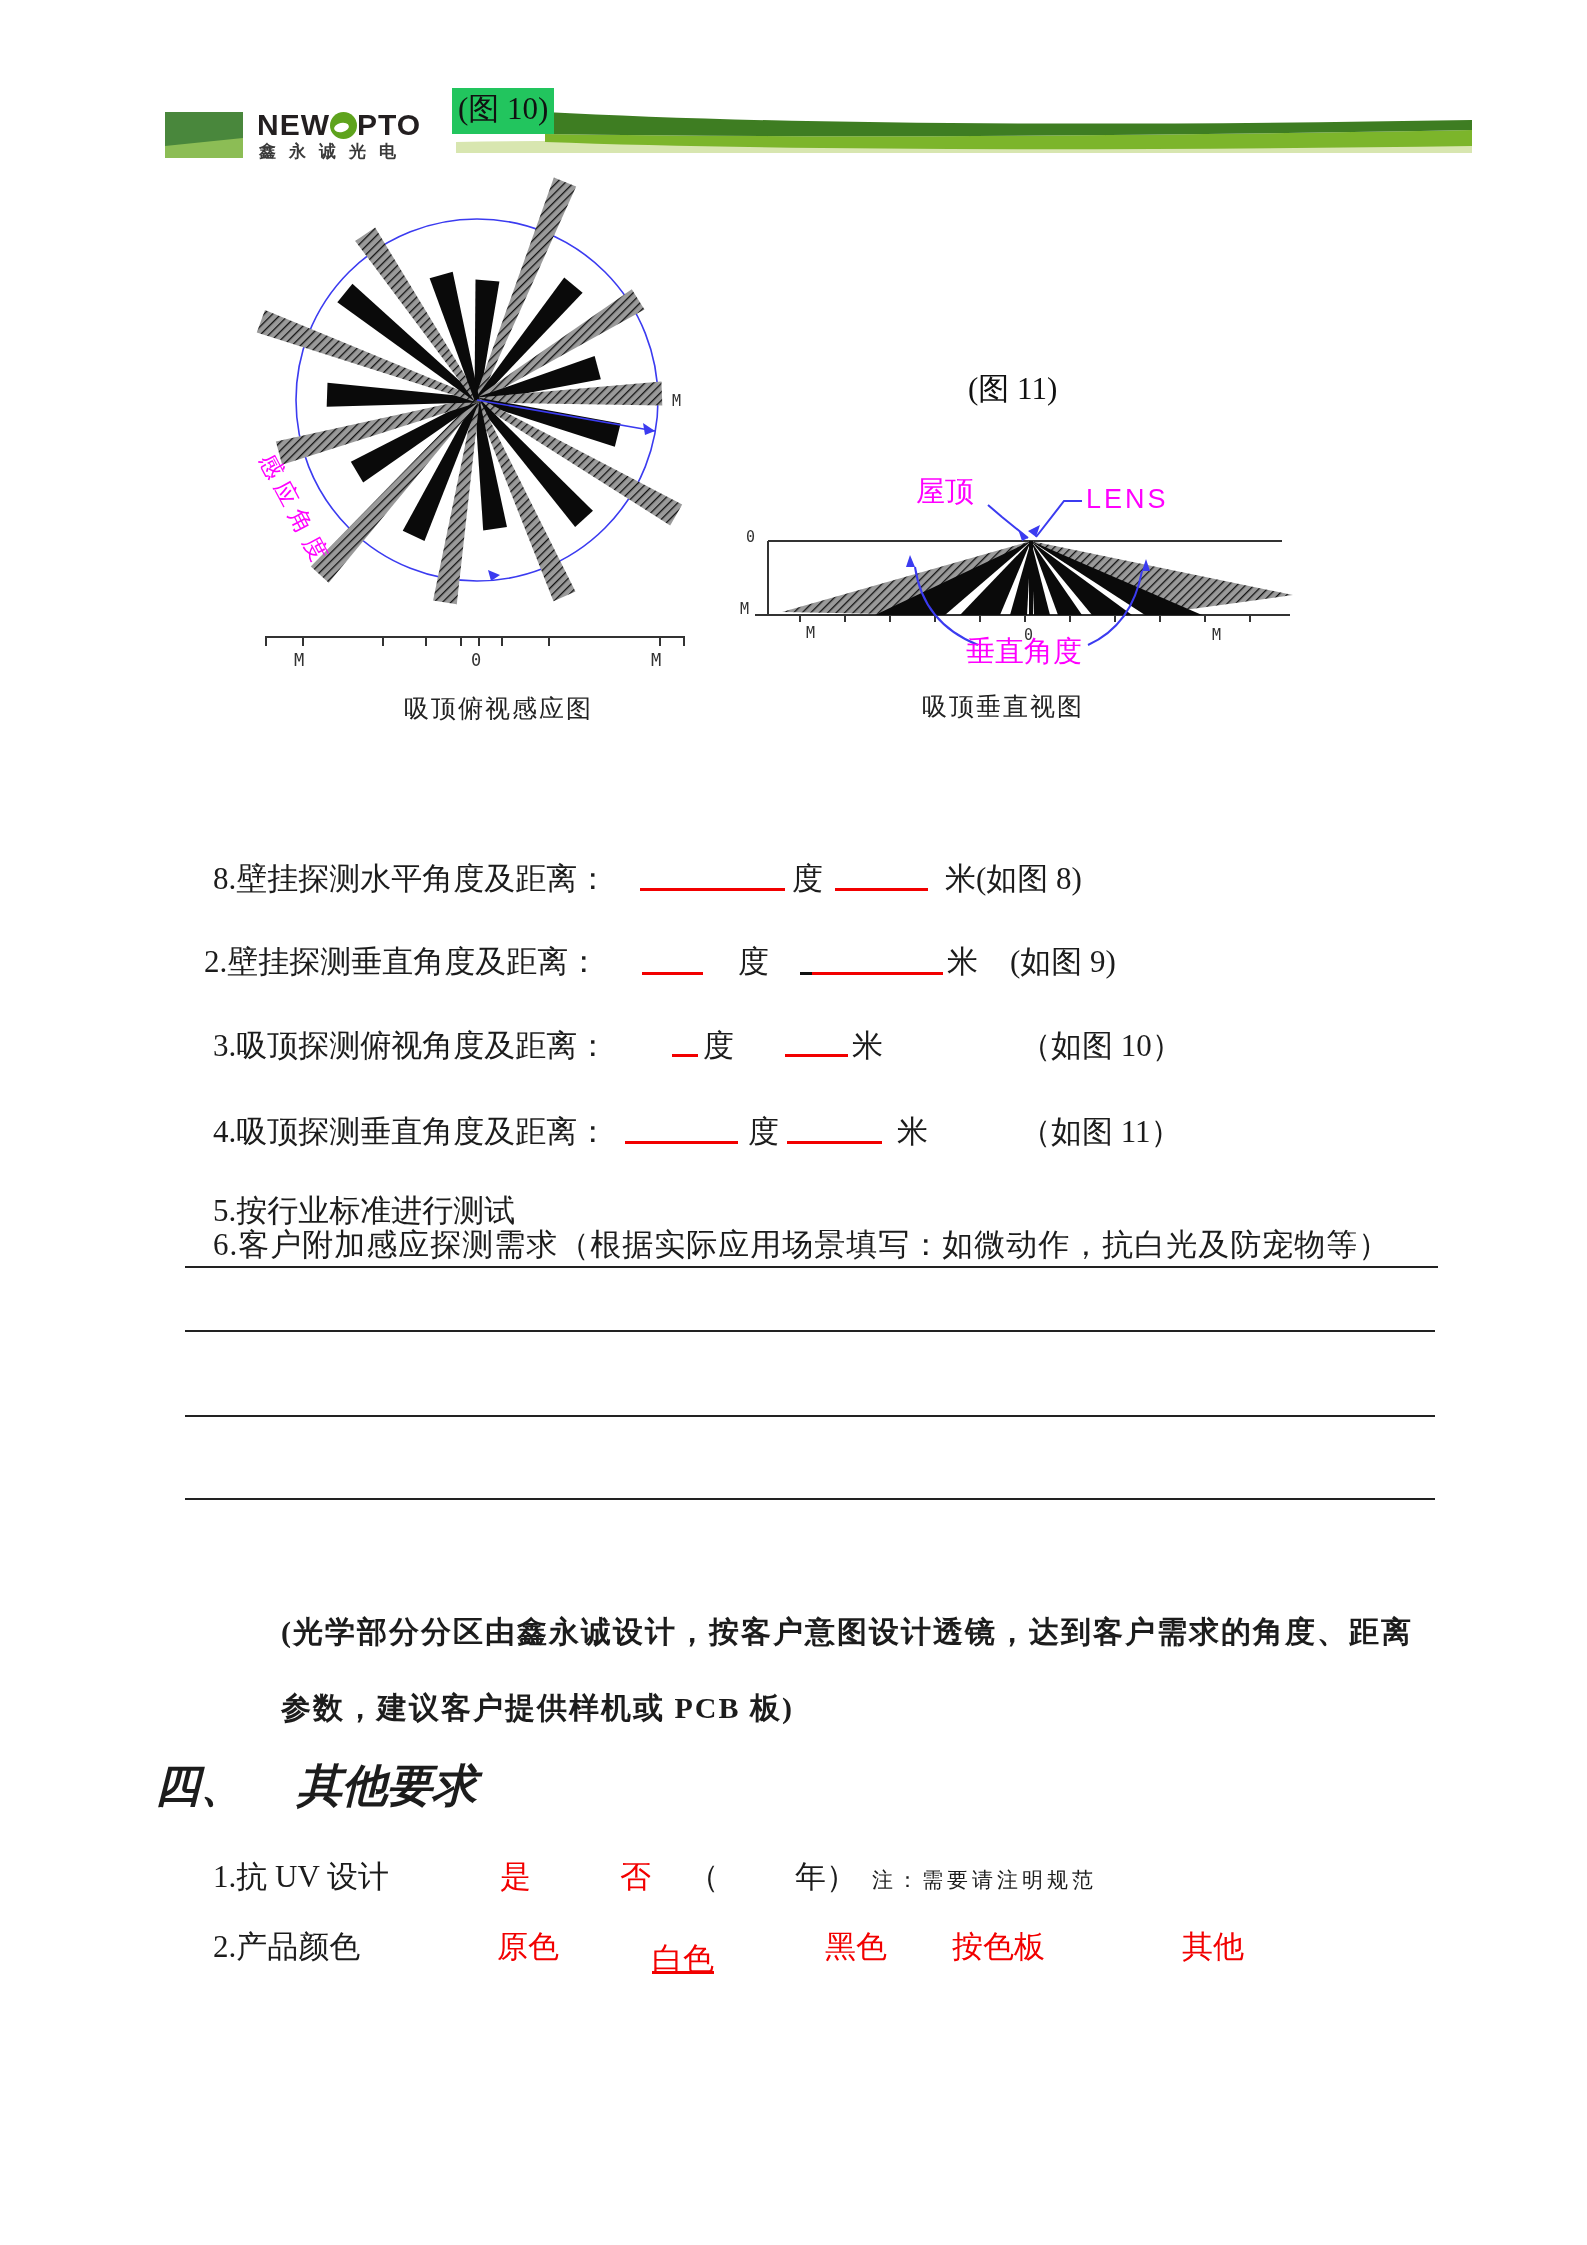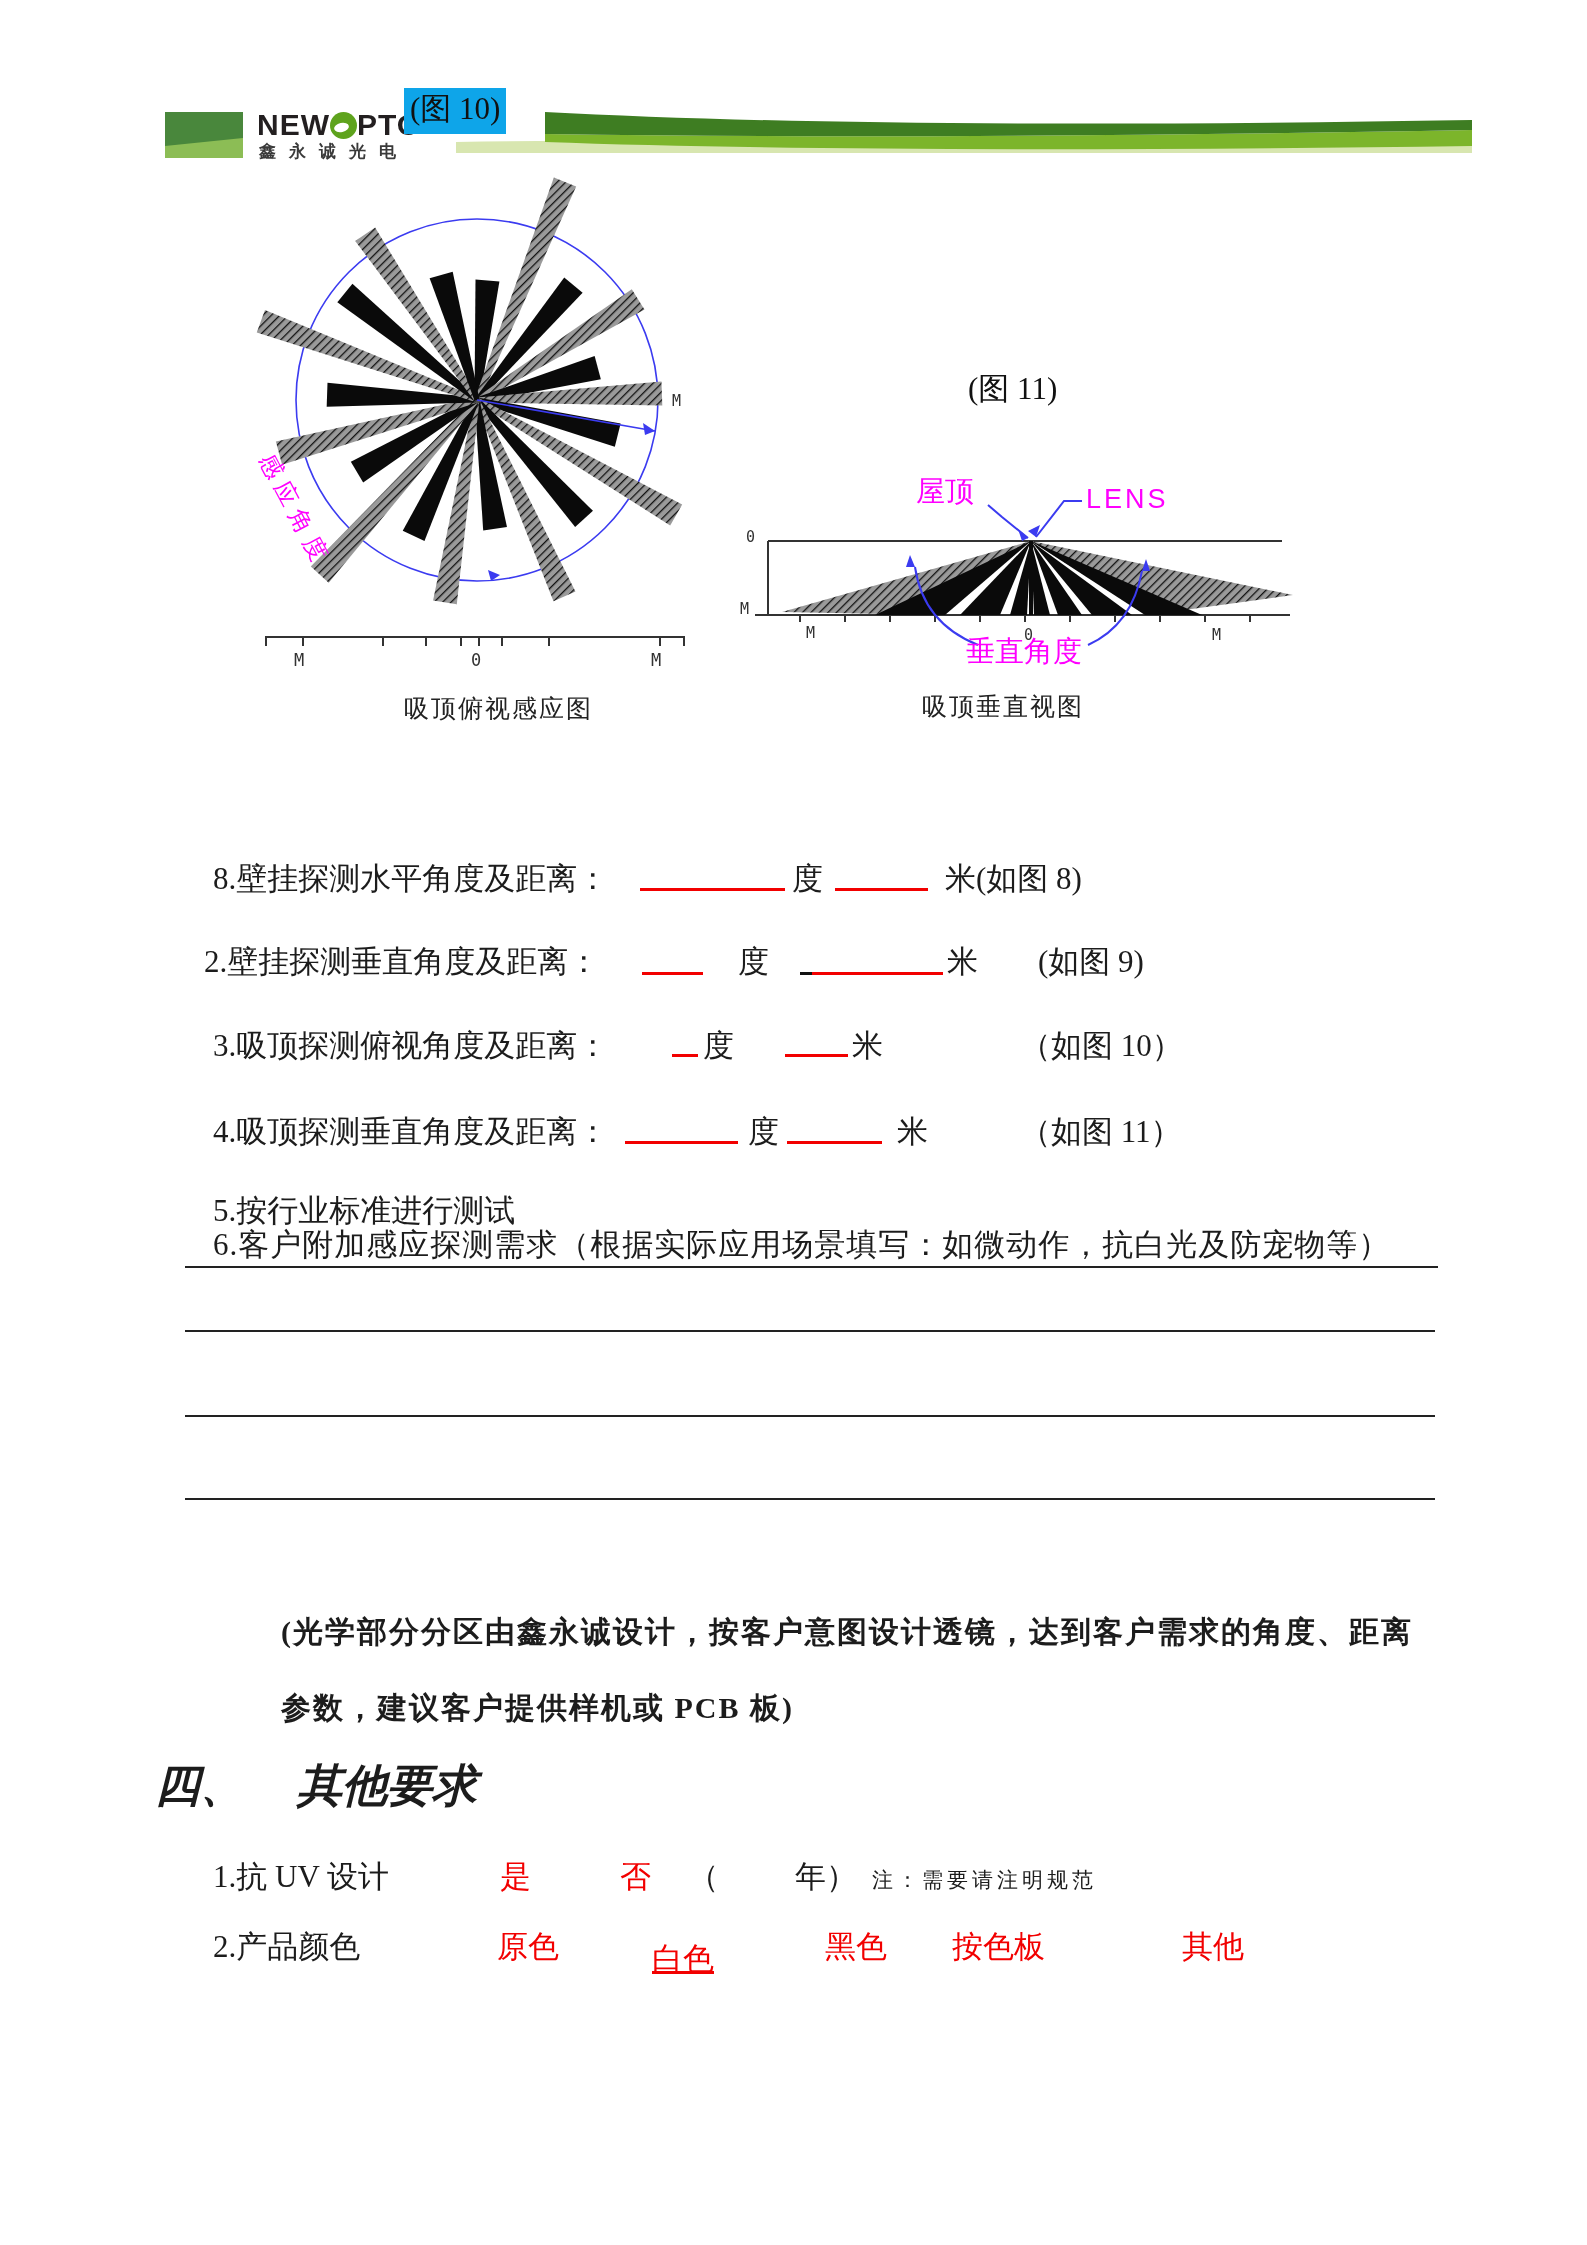--- a/index.html
+++ b/index.html
@@ -17,21 +17,21 @@
   .caption{font-size:25px;letter-spacing:2px;color:#222;}
   .figlab{font-size:31px;color:#111;}
   .brand{font-family:"Liberation Sans",sans-serif;font-weight:bold;font-size:30px;
          letter-spacing:1px;color:#231f20;white-space:nowrap;}
   .brand-sub{font-family:"Liberation Sans",sans-serif;font-weight:bold;font-size:17px;
          letter-spacing:13px;color:#3a3a3a;white-space:nowrap;}
   .ball{display:inline-block;width:27px;height:27px;border-radius:50%;
         background:#5ea31d;position:relative;top:4px;}
   .ball::after{content:"";position:absolute;left:4px;top:11px;width:15px;height:9px;
         background:#ffffff;border-radius:50%;transform:rotate(-12deg);}
-  .fig10box{background:#0ea5e9;padding:0 6px 4px 6px;}
+  .fig10box{background:#22c55e;padding:0 6px 4px 6px;margin-left:48px;}
   .para{font-size:30px;font-weight:bold;letter-spacing:2px;white-space:nowrap;margin-left:46px;}
   .heading{font-size:45px;font-weight:bold;white-space:nowrap;font-style:italic;}
   .note-small{font-size:21px;letter-spacing:4px;}
   .optword{font-size:31px;white-space:nowrap;}
 </style>
 </head>
 <body>
 
 <svg class="abs" style="left:165px;top:112px;" width="78" height="46" viewBox="0 0 78 46">
   <rect x="0" y="0" width="78" height="46" fill="#49873c"></rect>
@@ -165,21 +165,21 @@
 <div class="abs item" style="left:792px;top:858px;">度</div>
 <div class="blank" style="left:835px;top:888px;width:93px;"></div>
 <div class="abs item" style="left:945px;top:858px;">米(如图 8)</div>
 
 <div class="abs item" style="left:204px;top:941px;">2.壁挂探测垂直角度及距离：</div>
 <div class="blank" style="left:642px;top:972px;width:61px;"></div>
 <div class="abs item" style="left:738px;top:941px;">度</div>
 <div class="blankdark" style="left:800px;top:972px;width:12px;"></div>
 <div class="blank" style="left:812px;top:972px;width:131px;"></div>
 <div class="abs item" style="left:947px;top:941px;">米</div>
-<div class="abs item" style="left:1010px;top:941px;margin-left:28px;">(如图 9)</div>
+<div class="abs item" style="left:1010px;top:941px;">(如图 9)</div>
 
 <div class="abs item" style="left:213px;top:1025px;">3.吸顶探测俯视角度及距离：</div>
 <div class="blank" style="left:672px;top:1054px;width:26px;"></div>
 <div class="abs item" style="left:703px;top:1025px;">度</div>
 <div class="blank" style="left:785px;top:1054px;width:63px;"></div>
 <div class="abs item" style="left:852px;top:1025px;">米</div>
 <div class="abs item" style="left:1020px;top:1025px;">（如图 10）</div>
 
 <div class="abs item" style="left:213px;top:1111px;">4.吸顶探测垂直角度及距离：</div>
 <div class="blank" style="left:625px;top:1141px;width:113px;"></div>

